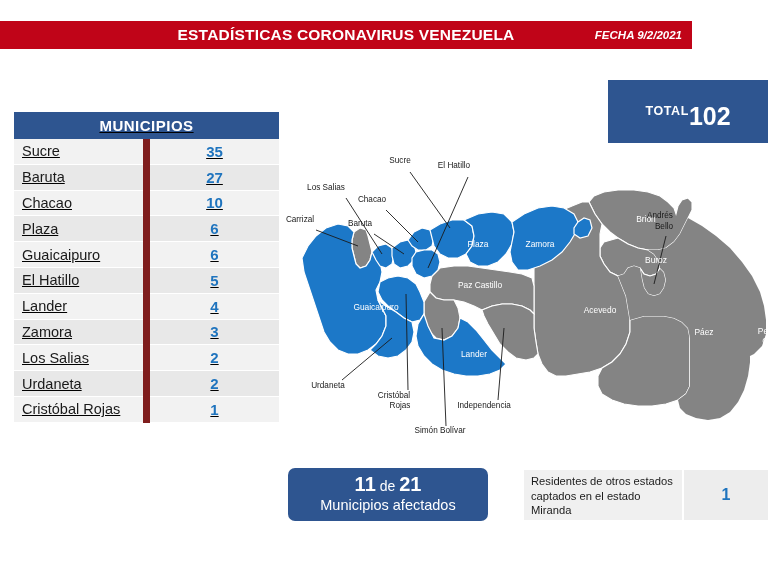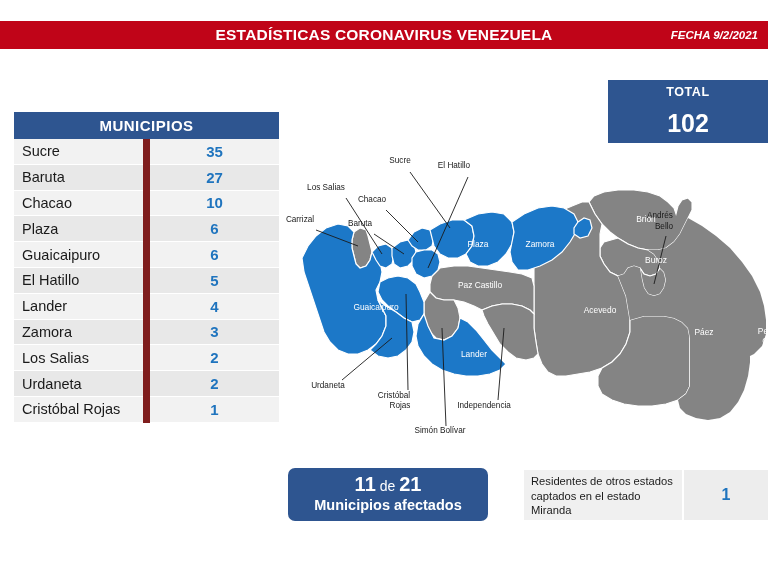--- a/index.html
+++ b/index.html
@@ -9,21 +9,21 @@
     background:#ffffff;
     font-family:"Liberation Sans", sans-serif;
     overflow:hidden;
     position:relative;
     -webkit-font-smoothing:antialiased;
   }
   #root{position:relative;width:768px;height:579px;}
 
   
   .header-bar{
-    position:absolute;left:0;top:21px;width:768px;height:28px;
+    position:absolute;left:0;top:21px;width:692px;height:28px;
     background:#C00418;
     display:flex;align-items:center;
   }
   .header-title{
     position:absolute;left:0;right:0;text-align:center;
     color:#ffffff;font-weight:bold;font-size:15.5px;letter-spacing:.2px;
     white-space:nowrap;
   }
   .header-date{
     position:absolute;right:10px;
@@ -36,30 +36,30 @@
     position:absolute;left:264px;top:57px;width:330px;
     text-align:center;color:#141414;
     font-size:19.5px;font-weight:bold;line-height:24px;
   }
   .page-title div{white-space:nowrap;}
 
   
   .total-box{
     position:absolute;left:608px;top:80px;width:160px;height:63px;
     background:#2E5590;color:#ffffff;
-    display:flex;flex-direction:column;align-items:center;justify-content:center;
+    display:flex;flex-direction:row;align-items:center;justify-content:center;
   }
   .total-label{font-size:12.5px;font-weight:bold;letter-spacing:.6px;line-height:15px;}
   .total-value{font-size:25px;font-weight:bold;line-height:29px;margin-top:9px;}
 
   
   .table-wrap{
     position:absolute;left:14px;top:112px;width:265px;
   }
-  .tbl{width:100%;border-collapse:collapse;table-layout:fixed;}
+  .tbl{width:100%;border-collapse:collapse;table-layout:fixed;text-decoration:underline;}
   .tbl th{
     background:#2E5590;color:#ffffff;
     font-size:15px;font-weight:bold;letter-spacing:.5px;
     height:27px;text-align:center;padding:0;
   }
   .tbl td{
     height:24.8px;padding:0 0 0 8px;
     font-size:14.5px;color:#1a1a1a;border:none;
     vertical-align:middle;
   }
@@ -80,21 +80,21 @@
   .map-area svg{display:block;width:486px;height:300px;}
 
   
   .pill{
     position:absolute;left:288px;top:468px;width:200px;height:53px;
     background:#2E5590;border-radius:7px;color:#ffffff;
     display:flex;flex-direction:column;align-items:center;justify-content:center;
   }
   .pill-line1{font-size:14px;line-height:19px;font-weight:normal;}
   .pill-line1 b{font-size:20px;font-weight:bold;}
-  .pill-line2{font-size:14.5px;font-weight:bold;line-height:18px;}
+  .pill-line2{font-size:14.5px;font-weight:normal;line-height:18px;}
 
   
   .res-box{
     position:absolute;left:524px;top:470px;width:244px;height:50px;
     display:flex;
   }
   .res-text{
     flex:0 0 158px;background:#F0F0F0;color:#1a1a1a;
     font-size:11.2px;line-height:14.6px;
     padding:4px 0 0 7px;box-sizing:border-box;

